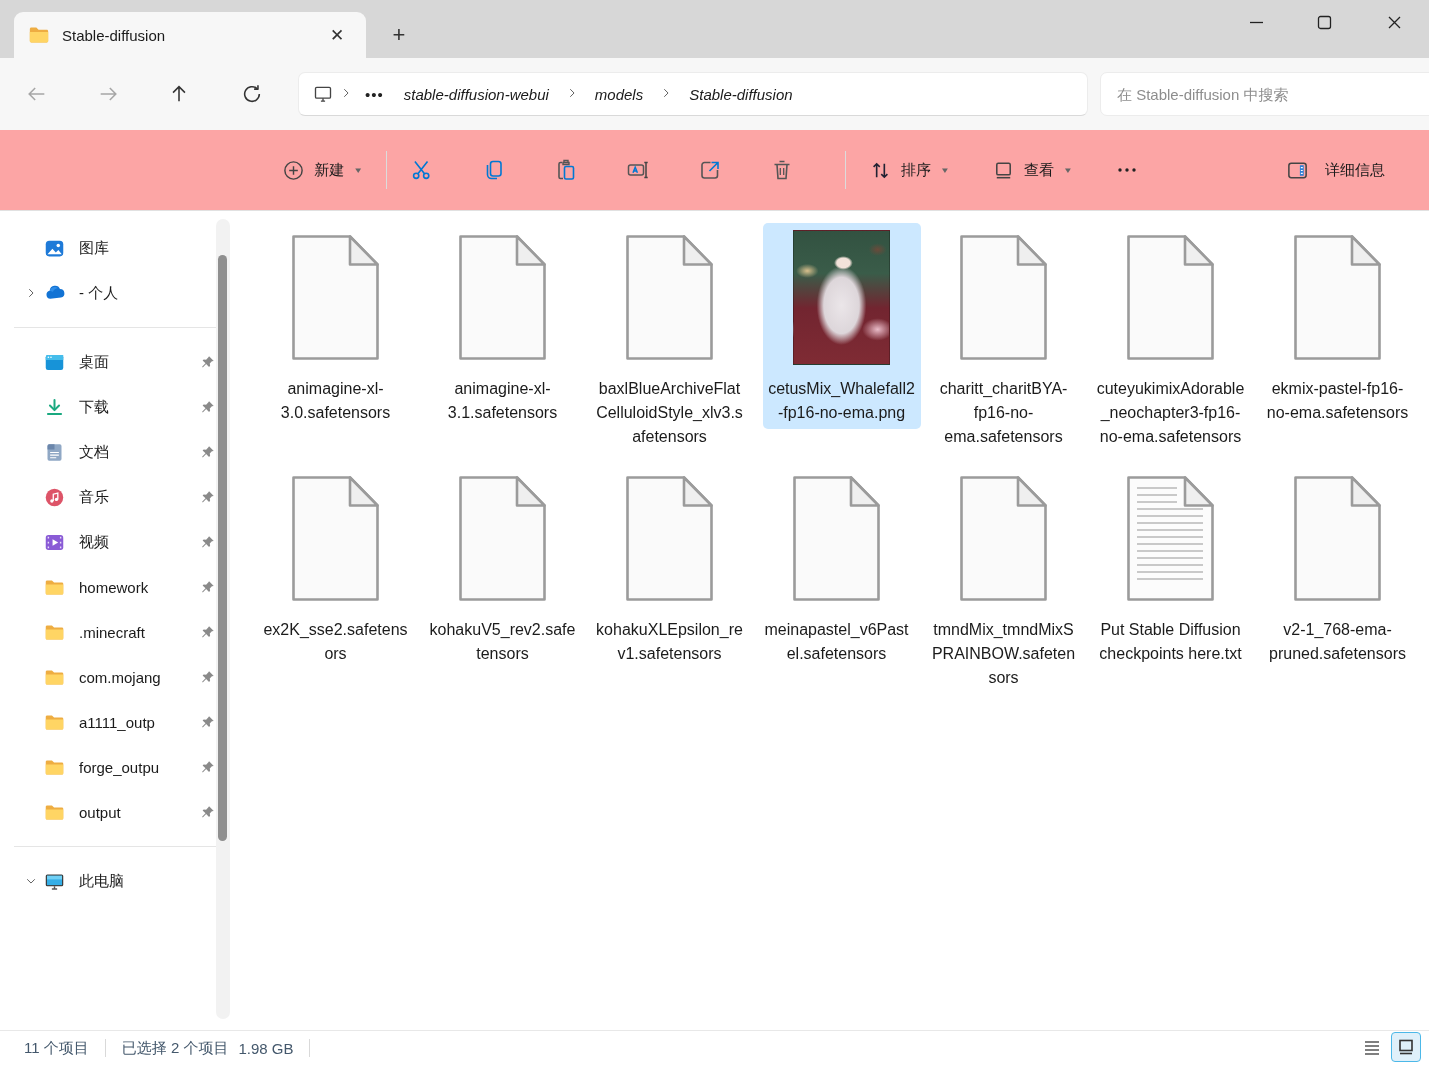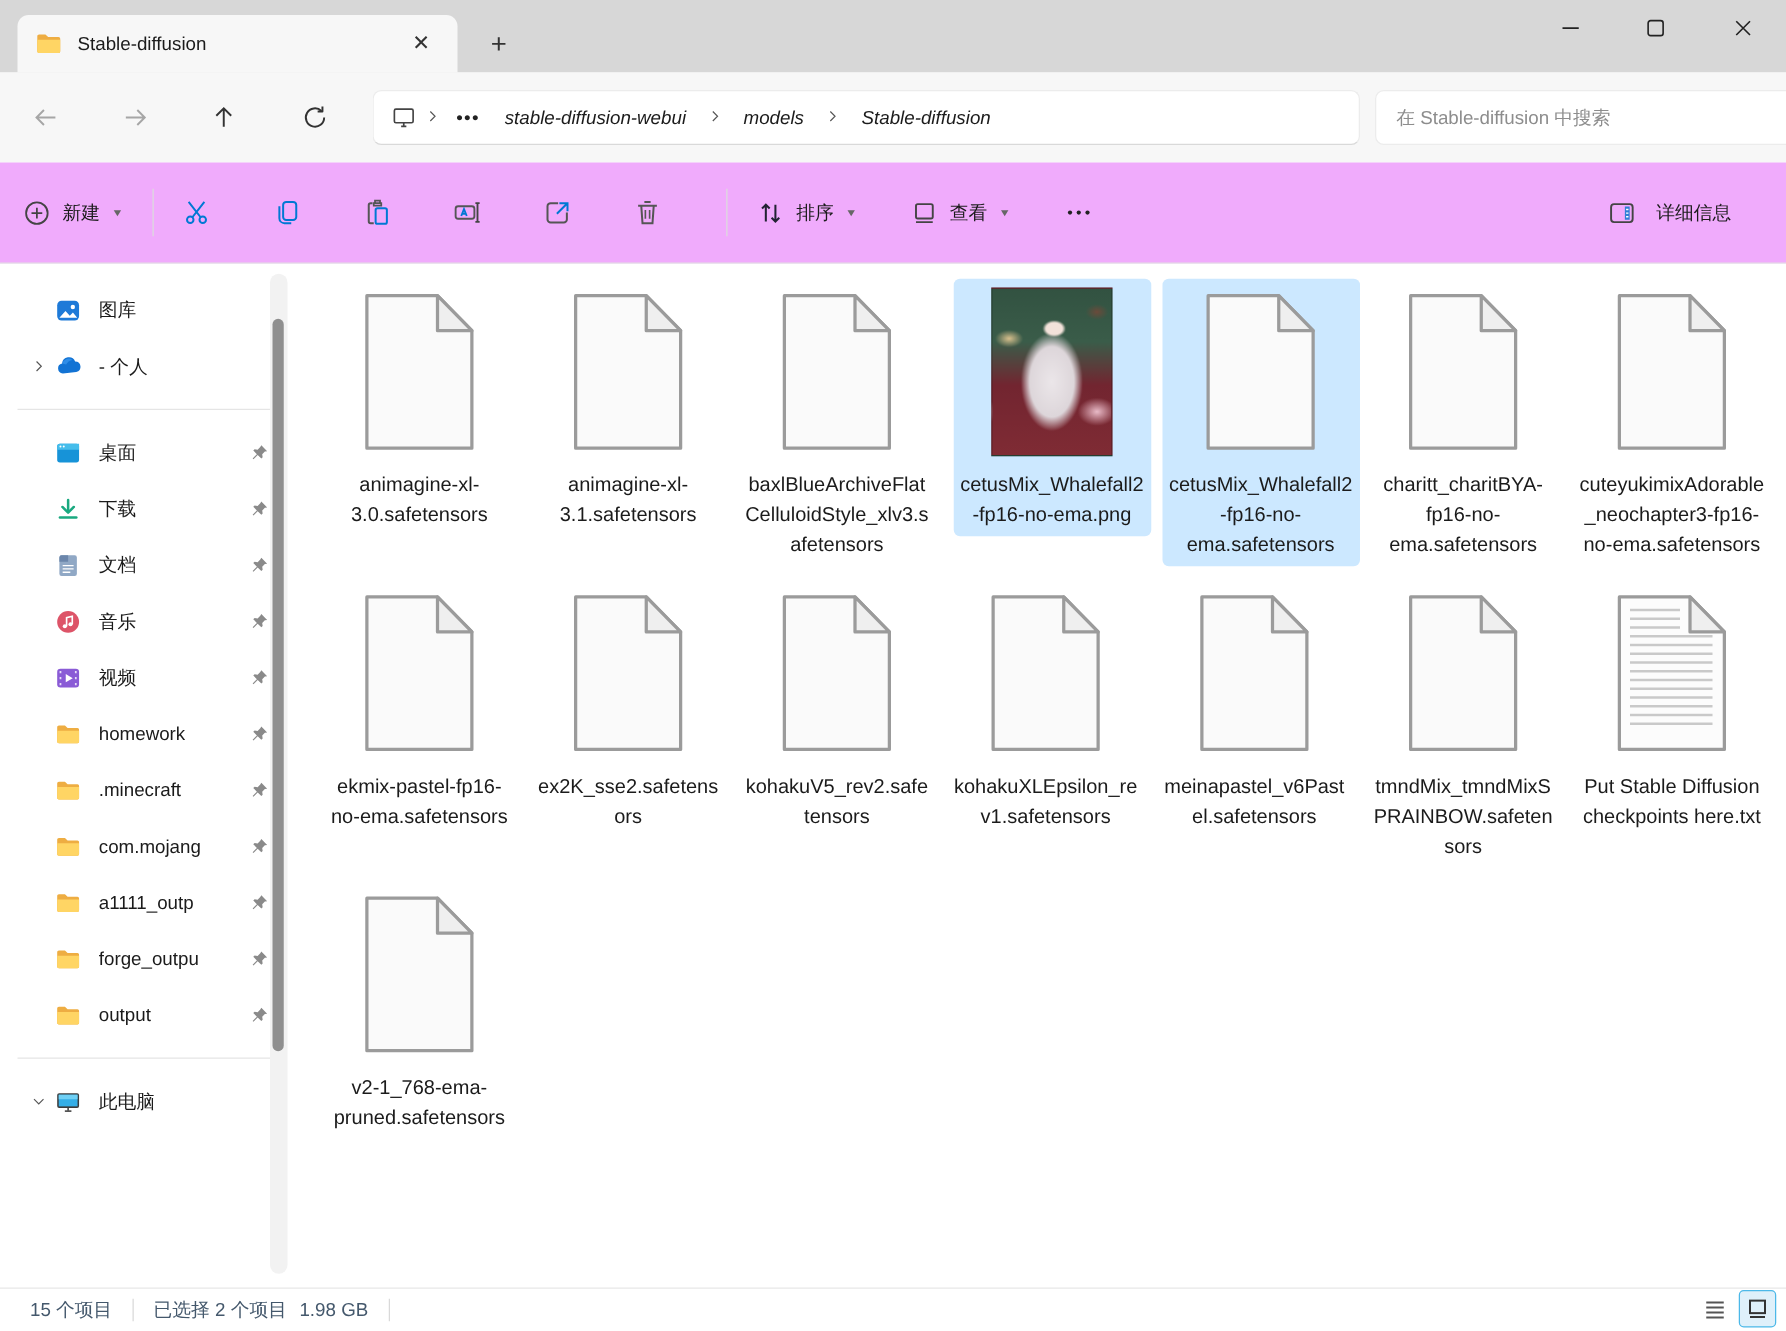--- a/index.html
+++ b/index.html
@@ -35,22 +35,22 @@
   .crumb-sep { color:#444; font-size:13px; padding:0 2px; }
   .addr-device-icon svg { width:20px; height:20px; display:block; }
   .crumb-dots { font-size:15px; letter-spacing:1px; padding:0 6px; color:#222; }
   .searchbox { position:absolute; left:1100px; top:14px; width:340px; height:44px; background:#fff;
     border:1px solid #ececec; border-radius:7px 0 0 7px; display:flex; align-items:center; }
   .searchbox input { border:none; outline:none; width:100%; font-size:15px; color:#1b1b1b;
     padding:0 16px; background:transparent; font-family:inherit; }
   .searchbox input::placeholder { color:#8d8d8d; }
 
   
-  .toolbar { position:absolute; left:0; top:130px; width:100%; height:81px; background:#f0abfc;
-    border-bottom:1px solid #e1e1e1; display:flex; align-items:center; padding-left:8px; }
+  .toolbar { position:absolute; left:0; top:130px; width:100%; height:81px; background:#fca5a5;
+    border-bottom:1px solid #e1e1e1; display:flex; align-items:center; padding-left:20px;justify-content:center; }
   .tbtn { display:flex; align-items:center; gap:9px; height:44px; padding:0 10px; border-radius:6px;
     font-size:15px; white-space:nowrap; }
   .tbtn svg { width:23px; height:23px; display:block; }
   .chev { font-size:10px; color:#666; transform:scaleY(.8); }
   .tsep { width:1px; height:38px; background:#dcdcdc; margin:0 13px; flex:0 0 auto; }
   .ticonbtn { width:44px; height:44px; display:flex; align-items:center; justify-content:center;
     border-radius:6px; margin-right:28px; flex:0 0 auto; }
   .ticonbtn svg { width:24px; height:24px; display:block; }
   .details-btn { position:absolute; right:34px; top:18px;gap:16px; }
 
@@ -523,31 +523,20 @@
             </span>
           </div>
           <div class="fname">baxlBlueArchiveFlatCelluloidStyle_xlv3.safetensors</div>
         </div>
         <div class="tile selected">
           <div class="iconbox">
             <div class="thumb"></div>
           </div>
           <div class="fname">cetusMix_Whalefall2-fp16-no-ema.png</div>
         </div>
-        <div class="tile selected">
-          <div class="iconbox">
-            <span>
-              <svg width="95" height="127" viewBox="0 0 95 127">
-                <path d="M5.5 2.5h56.5l27.5 28v94H5.5z" fill="#fafafa" stroke="#9b9b9b" stroke-width="2.6" stroke-linejoin="round"></path>
-                <path d="M62 2.5v28h27.5z" fill="#efefef" stroke="#9b9b9b" stroke-width="2.6" stroke-linejoin="round"></path>
-              </svg>
-            </span>
-          </div>
-          <div class="fname">cetusMix_Whalefall2-fp16-no-ema.safetensors</div>
-        </div>
         <div class="tile">
           <div class="iconbox">
             <span>
               <svg width="95" height="127" viewBox="0 0 95 127">
                 <path d="M5.5 2.5h56.5l27.5 28v94H5.5z" fill="#fafafa" stroke="#9b9b9b" stroke-width="2.6" stroke-linejoin="round"></path>
                 <path d="M62 2.5v28h27.5z" fill="#efefef" stroke="#9b9b9b" stroke-width="2.6" stroke-linejoin="round"></path>
               </svg>
             </span>
           </div>
           <div class="fname">charitt_charitBYA-fp16-no-ema.safetensors</div>
@@ -651,21 +640,21 @@
                 <path d="M62 2.5v28h27.5z" fill="#efefef" stroke="#9b9b9b" stroke-width="2.6" stroke-linejoin="round"></path>
               </svg>
             </span>
           </div>
           <div class="fname">v2-1_768-ema-pruned.safetensors</div>
         </div>
       </div>
   </div>
 
   <div class="statusbar">
-    <span>15 个项目</span>
+    <span>11 个项目</span>
     <span class="st-sep"></span>
     <span>已选择 2 个项目</span>
     <span style="width:10px"></span>
     <span>1.98 GB</span>
     <span class="st-sep"></span>
   </div>
   <div class="viewtoggles">
     <div class="vt">
       <span>
           <svg viewBox="0 0 18 18" stroke="#555" stroke-width="1.6">

